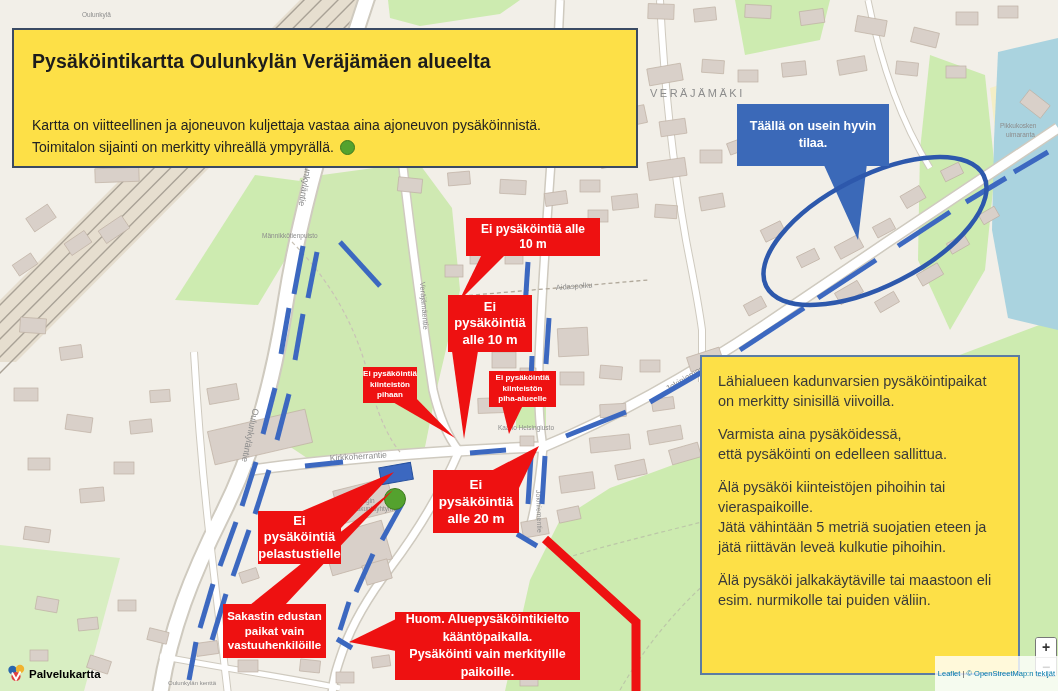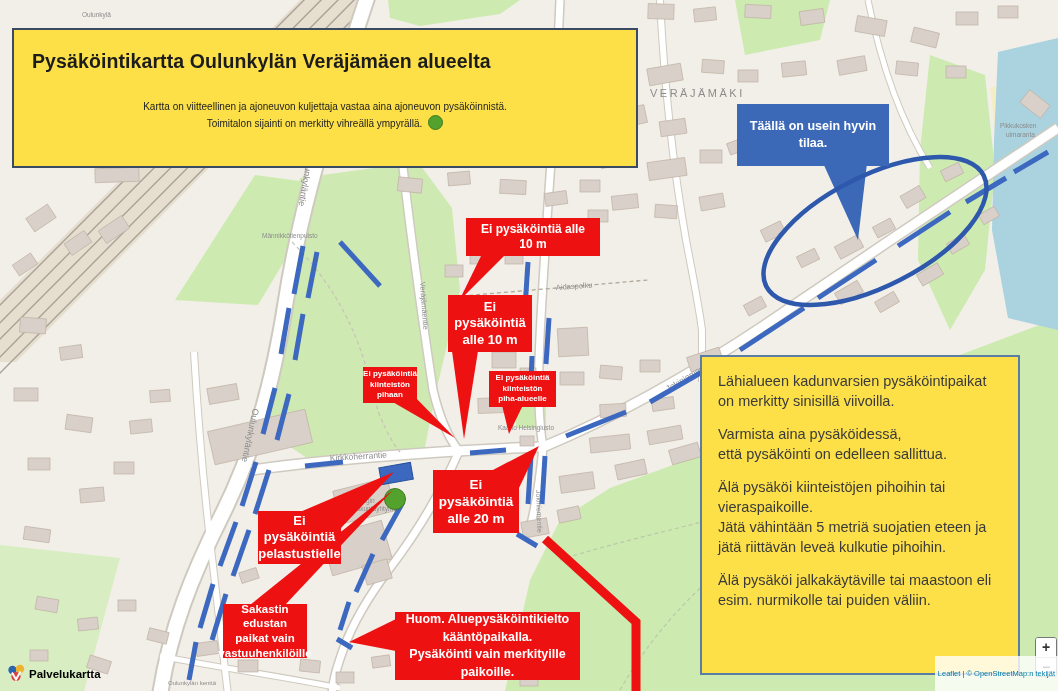--- a/index.html
+++ b/index.html
@@ -5,40 +5,40 @@
   * { box-sizing: border-box; margin: 0; padding: 0; }
   html,body { width:1058px; height:691px; overflow:hidden; }
   body { font-family:"Liberation Sans", sans-serif; }
   #stage { position:relative; width:1058px; height:691px; background:#f2efe8; overflow:hidden; }
   #mapsvg { position:absolute; left:0; top:0; }
   svg text { font-family:"Liberation Sans", sans-serif; fill:#8c8c8c; }
 
   .white-box { position:absolute; background:#fde047; z-index:20; }
   #title-box { left:12px; top:28px; width:626px; height:140px; border:2px solid #3a4a63; padding:20px 18px; }
   #title-box h1 { font-size:19.5px; font-weight:700; color:#1c1c1c; letter-spacing:.1px; }
-  #title-box .body { margin-top:26px; font-size:10px; color:#222; line-height:1.55; white-space:pre-line;text-align:center; }
+  #title-box .body { margin-top:42px; font-size:14px; color:#222; line-height:1.55; white-space:pre-line; }
   .inline-dot { display:inline-block; width:15px; height:15px; border-radius:50%;
       background:#54a22e; border:1px solid #3e7a1f; vertical-align:-3px; margin-left:6px; }
 
   #info-box { left:700px; top:355px; width:320px; height:320px; border:2px solid #5b7ca3; padding:14px 16px; color:#3a3a3a; }
   #info-box p { font-size:14.5px; line-height:1.38; white-space:pre-line; margin-bottom:13px; }
 
   #blue-callout { position:absolute; left:737px; top:104px; width:152px; height:62px;
       background:#3b69b8; color:#fff; z-index:15; display:flex; align-items:center; justify-content:center;
       text-align:center; font-size:12.5px; font-weight:700; line-height:1.35; white-space:pre-line; }
 
   .red-box { position:absolute; background:#ee1111; color:#fff; font-weight:700; text-align:center;
       display:flex; align-items:center; justify-content:center; white-space:pre-line; z-index:15; line-height:1.28; }
   #rb1 { left:466px; top:218px; width:134px; height:38px; font-size:12px; }
   #rb2 { left:448px; top:295px; width:84px;  height:57px; font-size:13px; }
   #rb3 { left:363px; top:367px; width:54px;  height:36px; font-size:8px;  line-height:1.35; }
   #rb4 { left:489px; top:371px; width:67px;  height:36px; font-size:8px;  line-height:1.35; }
   #rb5 { left:433px; top:470px; width:86px;  height:63px; font-size:13.5px; }
   #rb6 { left:258px; top:511px; width:83px;  height:53px; font-size:13px; }
-  #rb7 { left:223px; top:604px; width:84px; height:54px; font-size:11.5px; }
+  #rb7 { left:223px; top:604px; width:103px; height:54px; font-size:11.5px; }
   #rb8 { left:395px; top:612px; width:185px; height:68px; font-size:12.5px; line-height:1.4; }
 
   #logo { position:absolute; left:8px; top:664px; z-index:25; display:flex; align-items:center; gap:4px; cursor:pointer; }
   #logo .txt { font-size:11.5px; font-weight:700; color:#000; }
 
   #zoomctl { position:absolute; left:1035px; top:637px; width:22px; z-index:25;
       background:#fff; border:1.5px solid #777; border-radius:3px; overflow:hidden; }
   #zoomctl .zbtn { width:100%; height:19px; text-align:center; font-size:14px; font-weight:700;
       color:#333; line-height:19px; cursor:pointer; background:#fff; }
   #zoomctl .zbtn + .zbtn { border-top:1px solid #bbb; }

